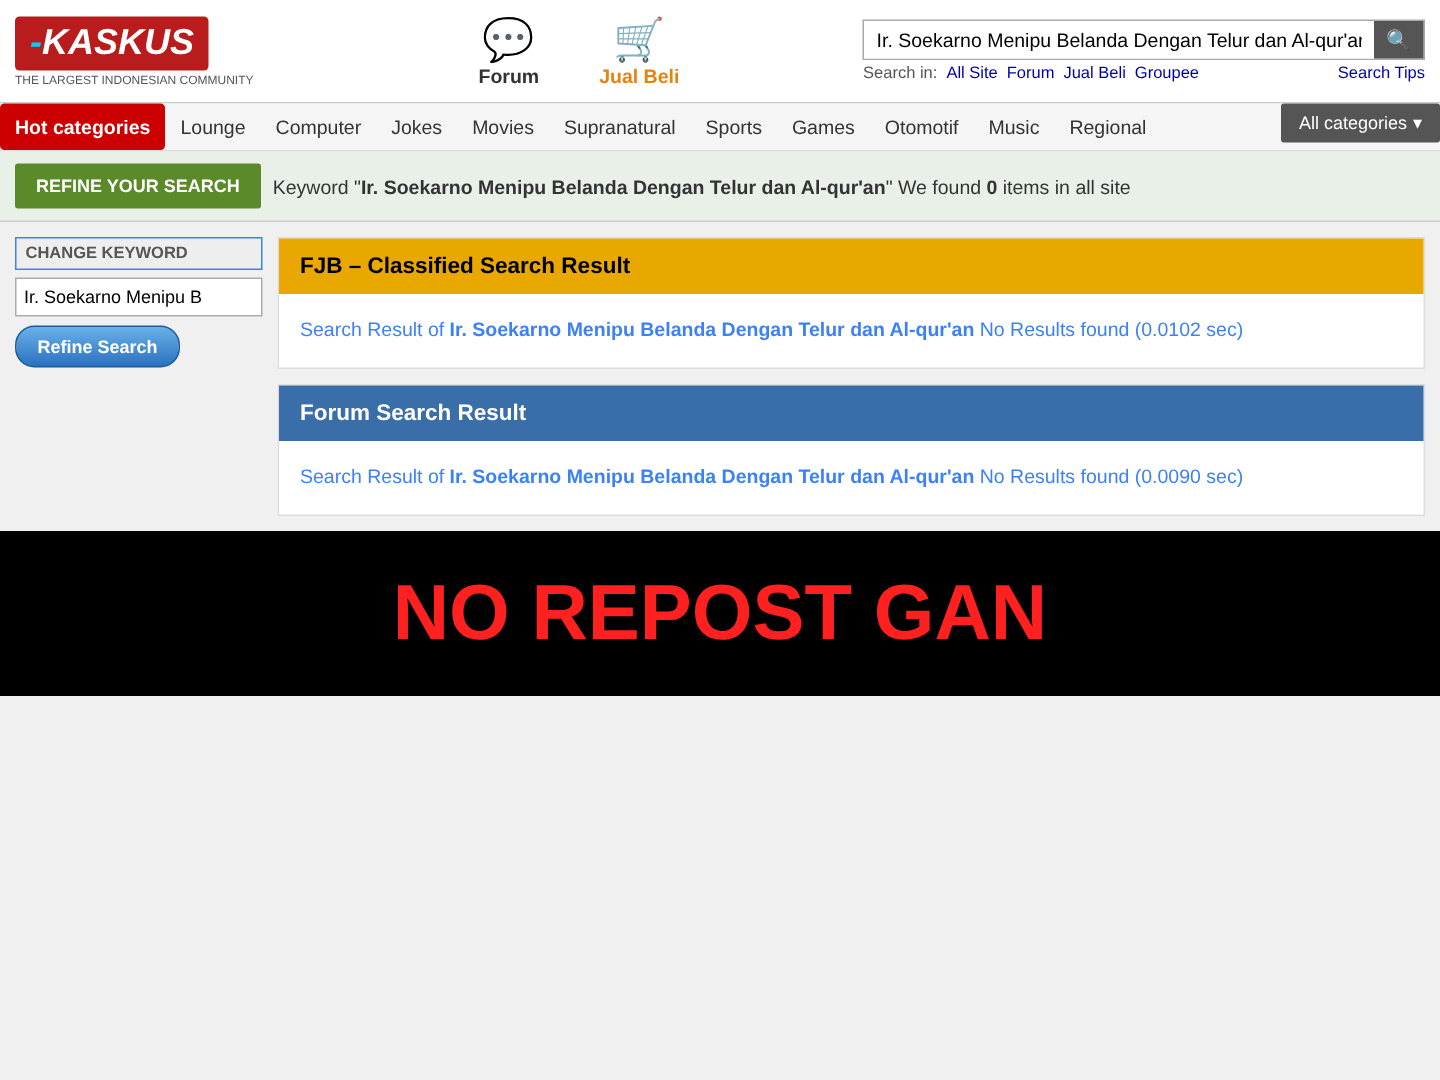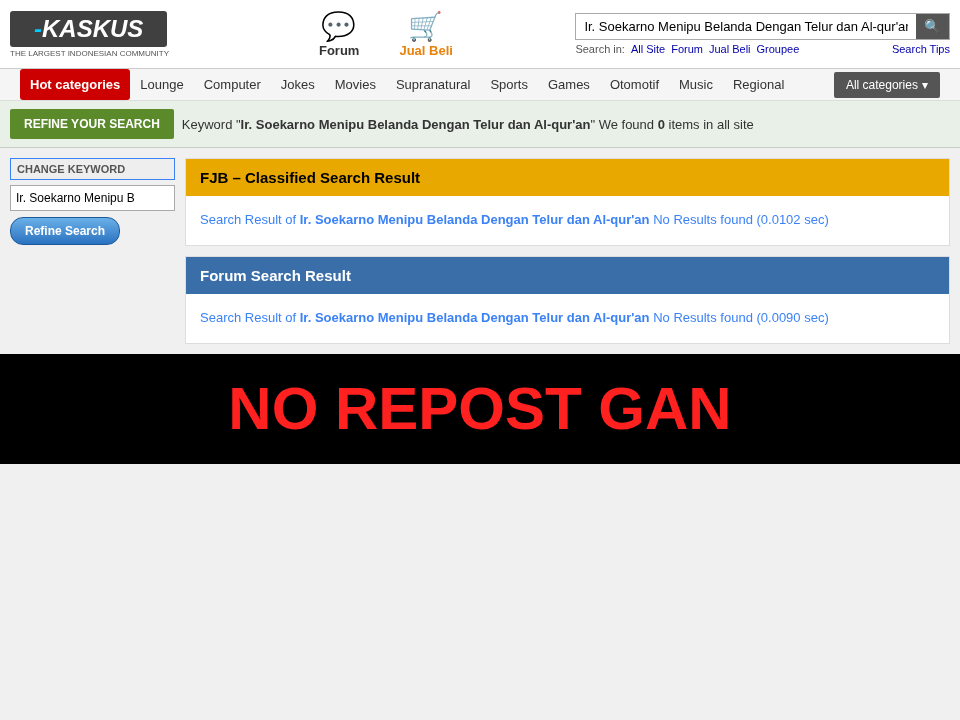--- a/index.html
+++ b/index.html
@@ -18,21 +18,21 @@
     #search-area { margin-left: auto; display: flex; flex-direction: column; }
     #search-box { display: flex; border: 1px solid #aaa; }
     #search-input { width: 340px; padding: 5px 8px; font-size: 13px; border: none; outline: none; }
     #search-btn { background: #555; border: none; cursor: pointer; padding: 5px 8px; color: white; }
     #search-options { display: flex; align-items: center; gap: 6px; margin-top: 3px; font-size: 11px; color: #555; }
     #search-options span.label { color: #555; }
     #search-options a { color: #00a; text-decoration: none; font-size: 11px; }
     #search-tips { margin-left: auto; color: #00a; font-size: 11px; cursor: pointer; }
 
     
-    #navbar { background: #f5f5f5; border-bottom: 1px solid #ddd; display: flex; align-items: center; padding: 0 20px; }
+    #navbar { background: #f5f5f5; border-bottom: 1px solid #ddd; display: flex; align-items: flex-start; padding: 0 0; }
     .nav-item { padding: 8px 10px; font-size: 13px; color: #333; cursor: pointer; white-space: nowrap; }
     .nav-item.hot { background: #cc0000; color: #fff; border-radius: 3px; font-weight: bold; }
     .nav-all { margin-left: auto; background: #555; color: #fff; padding: 6px 12px; font-size: 12px; cursor: pointer; border-radius: 2px; display: flex; align-items: center; gap: 4px; }
 
     
     #refine-bar { background: #e8f0e8; border-bottom: 1px solid #ccc; display: flex; align-items: center; padding: 8px 10px; gap: 8px; }
     #refine-label { background: #5a8a2a; color: #fff; padding: 8px 14px; font-size: 12px; font-weight: bold; border-radius: 2px; }
     #refine-result { font-size: 13px; color: #333; }
     #refine-result .kw { font-weight: bold; }
 
@@ -51,28 +51,28 @@
     .result-block { background: #fff; border: 1px solid #ddd; }
     .result-header { padding: 10px 14px; font-size: 15px; font-weight: bold; color: #fff; }
     .result-header.fjb { background: #e8a800; color: #000000; }
     .result-header.forum { background: #3a6ea8; }
     .result-header.group { background: #c05060; }
     .result-body { padding: 14px; font-size: 13px; color: #3b82f6; line-height: 1.6; }
     .result-body .kw { font-weight: bold; }
 
     
     #bottom-banner { background: #000; height: 110px; display: flex; align-items: center; justify-content: center; }
-    #banner-text { color: #ff2020; font-size: 60px; font-weight: 900; font-family: Impact, Arial Black, sans-serif; }
+    #banner-text { color: #ff2020; font-size: 52px; font-weight: 900; font-family: Impact, Arial Black, sans-serif; }
   </style>
 </head>
 <body>
 
 <div id="header">
   <div id="logo-area">
-    <div id="logo-box" style="background: #404040; padding: 4px 24px;">
+    <div id="logo-box" style="background: #b91c1c; padding: 4px 10px;">
         <span style="color:#fff; font-weight:900; font-size:24px; font-style:italic; font-family:'Arial Black',Arial,sans-serif;">
   <span style="color:#00ccff;">-</span>KASKUS</span>
       </div>
     <div id="logo-subtitle">THE LARGEST INDONESIAN COMMUNITY</div>
   </div>
 
   <div id="nav-icons">
     <div class="nav-icon-item">
       <div class="nav-icon-img">💬</div>
       <div class="nav-icon-label">Forum</div>

